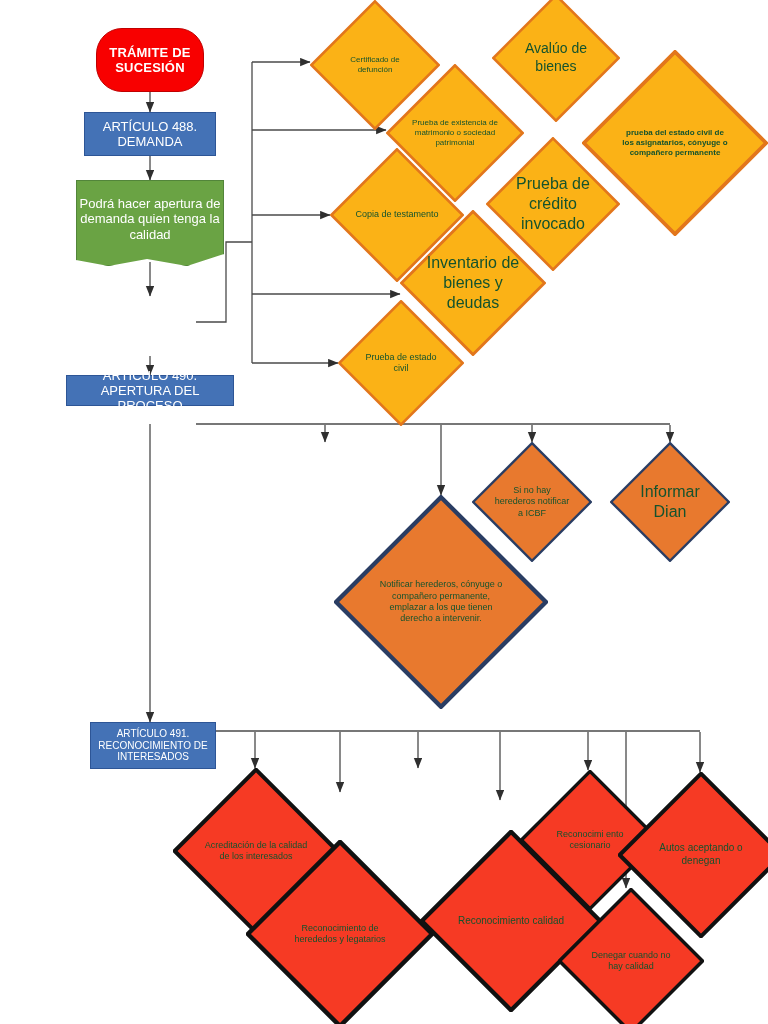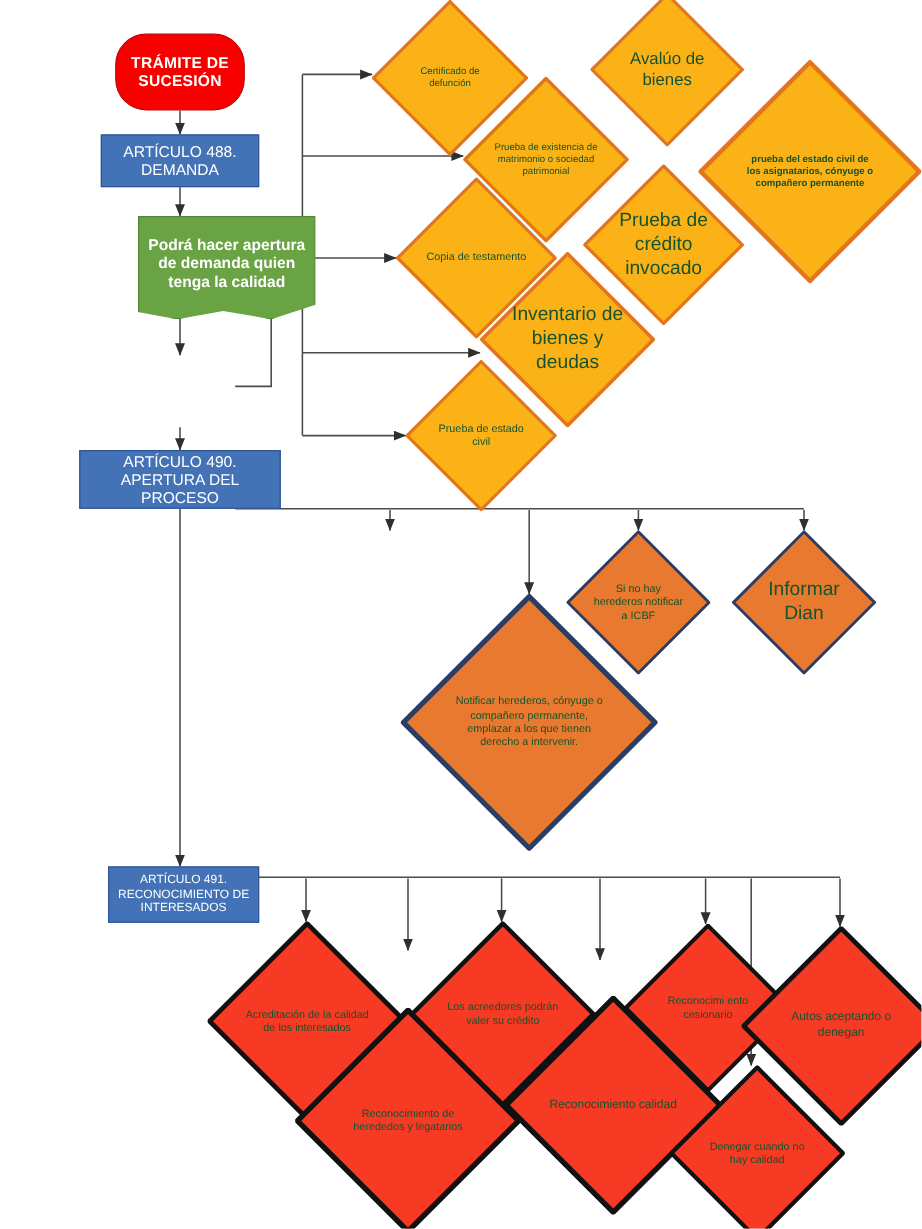--- a/index.html
+++ b/index.html
@@ -50,24 +50,23 @@
   
   .process {
     background: #4472b6;
     border: 1px solid #2d5596;
   }
 
   
   .docwave {
     background: #6aa344;
     border: 1px solid #52853a;
-    font-weight: bold;
+    font-weight: normal;
     -webkit-clip-path: polygon(0% 0%, 100% 0%, 100% 86%, 75% 100%, 48% 92%, 22% 100%, 0% 93%);
     clip-path: polygon(0% 0%, 100% 0%, 100% 86%, 75% 100%, 48% 92%, 22% 100%, 0% 93%);
-    margin-left: 39px;
   }
 
   
   .diamond {
     position: absolute;
     display: flex;
     align-items: center;
     justify-content: center;
   }
   .diamond .dshape {
@@ -152,21 +151,21 @@
 
   <div class="node process txt-13" style="left:84px; top:112px; width:132px; height:44px;">
     <span>ARTÍCULO 488. DEMANDA</span>
   </div>
 
   <div class="node docwave txt-13" style="left:76px; top:180px; width:148px; height:86px;">
     <span style="padding-bottom:8px;">Podrá hacer apertura de demanda quien tenga la calidad</span>
   </div>
 
 
-  <div class="node process txt-13" style="left:66px; top:375px; width:168px; height:49px;">
+  <div class="node process txt-13" style="left:66px; top:375px; width:168px; height:31px;">
     <span>ARTÍCULO 490. APERTURA DEL PROCESO</span>
   </div>
 
   <div class="node process txt-10" style="left:90px; top:722px; width:126px; height:47px;">
     <span>ARTÍCULO 491. RECONOCIMIENTO DE INTERESADOS</span>
   </div>
 
   <div class="diamond amber" style="left:310px; top:0px; width:130px; height:130px;">
     <svg class="dshape" viewBox="0 0 100 100" preserveAspectRatio="none">
       <polygon points="50,1 99,50 50,99 1,50"></polygon>
@@ -252,26 +251,20 @@
     <span class="dlabel txt-9">Acreditación de la calidad de los interesados</span>
   </div>
 
   <div class="diamond red" style="left:246px; top:840px; width:188px; height:188px;">
     <svg class="dshape" viewBox="0 0 100 100" preserveAspectRatio="none">
       <polygon points="50,1 99,50 50,99 1,50"></polygon>
     </svg>
     <span class="dlabel txt-9">Reconocimiento de herededos y legatarios</span>
   </div>
 
-  <div class="diamond red" style="left:342px; top:768px; width:154px; height:154px;">
-    <svg class="dshape" viewBox="0 0 100 100" preserveAspectRatio="none">
-      <polygon points="50,1 99,50 50,99 1,50"></polygon>
-    </svg>
-    <span class="dlabel txt-9">Los acreedores podrán valer su crédito</span>
-  </div>
 
   <div class="diamond red" style="left:420px; top:830px; width:182px; height:182px;">
     <svg class="dshape" viewBox="0 0 100 100" preserveAspectRatio="none">
       <polygon points="50,1 99,50 50,99 1,50"></polygon>
     </svg>
     <span class="dlabel txt-10">Reconocimiento calidad</span>
   </div>
 
   <div class="diamond red" style="left:520px; top:770px; width:140px; height:140px;">
     <svg class="dshape" viewBox="0 0 100 100" preserveAspectRatio="none">

